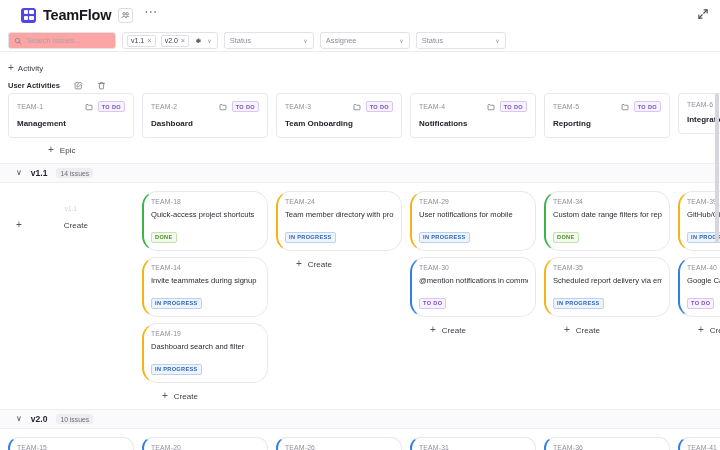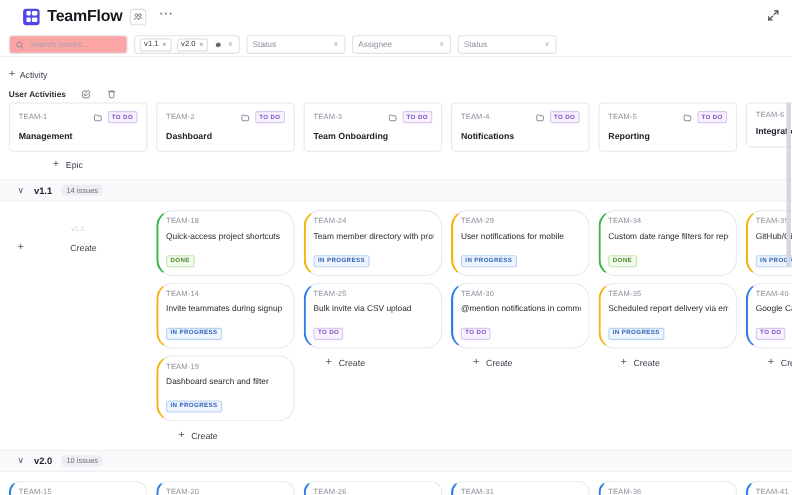--- a/index.html
+++ b/index.html
@@ -417,25 +417,20 @@
         <span>Create</span>
       </div>
     </div>
 
     <div class="lane-col">
       <div class="issue-card st-prog">
         <div class="issue-key">TEAM-24</div>
         <div class="issue-title">Team member directory with profiles</div>
         <div class="issue-badge-wrap"><span class="badge badge-prog">IN PROGRESS</span></div>
       </div>
-      <div class="issue-card st-todo">
-        <div class="issue-key">TEAM-25</div>
-        <div class="issue-title">Bulk invite via CSV upload</div>
-        <div class="issue-badge-wrap"><span class="badge badge-todo">TO DO</span></div>
-      </div>
       <div class="col-create">
         <span class="plus">+</span>
         <span>Create</span>
       </div>
     </div>
 
     <div class="lane-col">
       <div class="issue-card st-prog">
         <div class="issue-key">TEAM-29</div>
         <div class="issue-title">User notifications for mobile</div>

